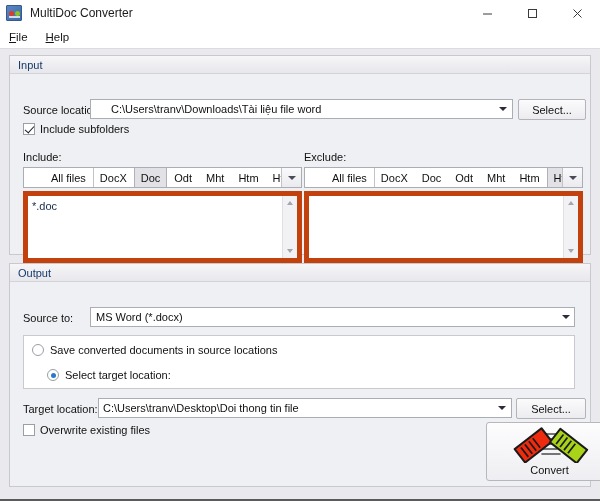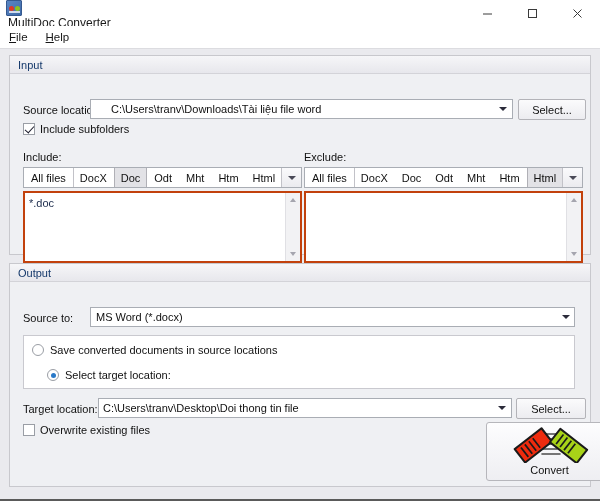--- a/index.html
+++ b/index.html
@@ -25,22 +25,21 @@
     border-bottom: 2px solid #5a5a5a;
   }
 
   
   .titlebar {
     position: absolute;
     left: 0; top: 0;
     width: 600px; height: 26px;
     background: #ffffff;
     display: flex;
-    align-items: flex-start;
-    flex-direction: column;
+    align-items: center;
   }
   .title-icon {
     width: 16px; height: 16px;
     margin-left: 6px;
     position: relative;
     background: linear-gradient(140deg,#5b86c4 0%, #3d6aa8 100%);
     border: 1px solid #35598f;
     box-sizing: border-box;
     border-radius: 1px;
     overflow: hidden;
@@ -238,20 +237,21 @@
     box-sizing: border-box;
     display: flex;
     align-items: stretch;
     overflow: hidden;
   }
   .tabstrip .tabs {
     display: flex;
     align-items: stretch;
     flex: 1 1 auto;
     overflow: hidden;
+    margin-left: 20px;
   }
   .tab {
     display: flex;
     align-items: center;
     padding: 0 6px;
     font-size: 11px;
     color: #101010;
     cursor: default;
     white-space: nowrap;
     border-left: 1px solid transparent;
@@ -276,21 +276,21 @@
     border-left: 4px solid transparent;
     border-right: 4px solid transparent;
     border-top: 4px solid #4a4a58;
     display: block;
   }
 
   
   .listbox {
     position: absolute;
     background: #ffffff;
-    border: 2px solid #c2410c;
+    border: 5px solid #c2410c;
     box-sizing: border-box;
     overflow: hidden;
   }
   .listbox .items {
     position: absolute;
     left: 0; top: 0; right: 15px; bottom: 0;
     padding: 3px 4px;
     font-size: 11px;
     color: #1a2a4a;
   }

